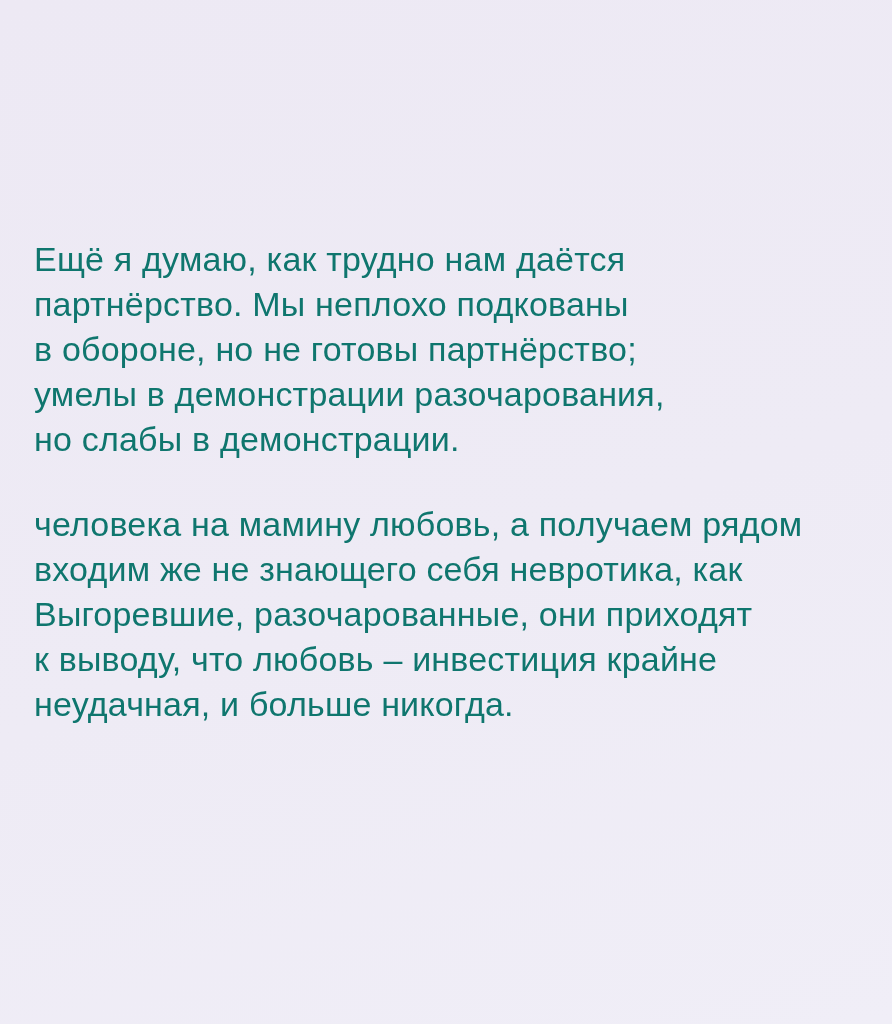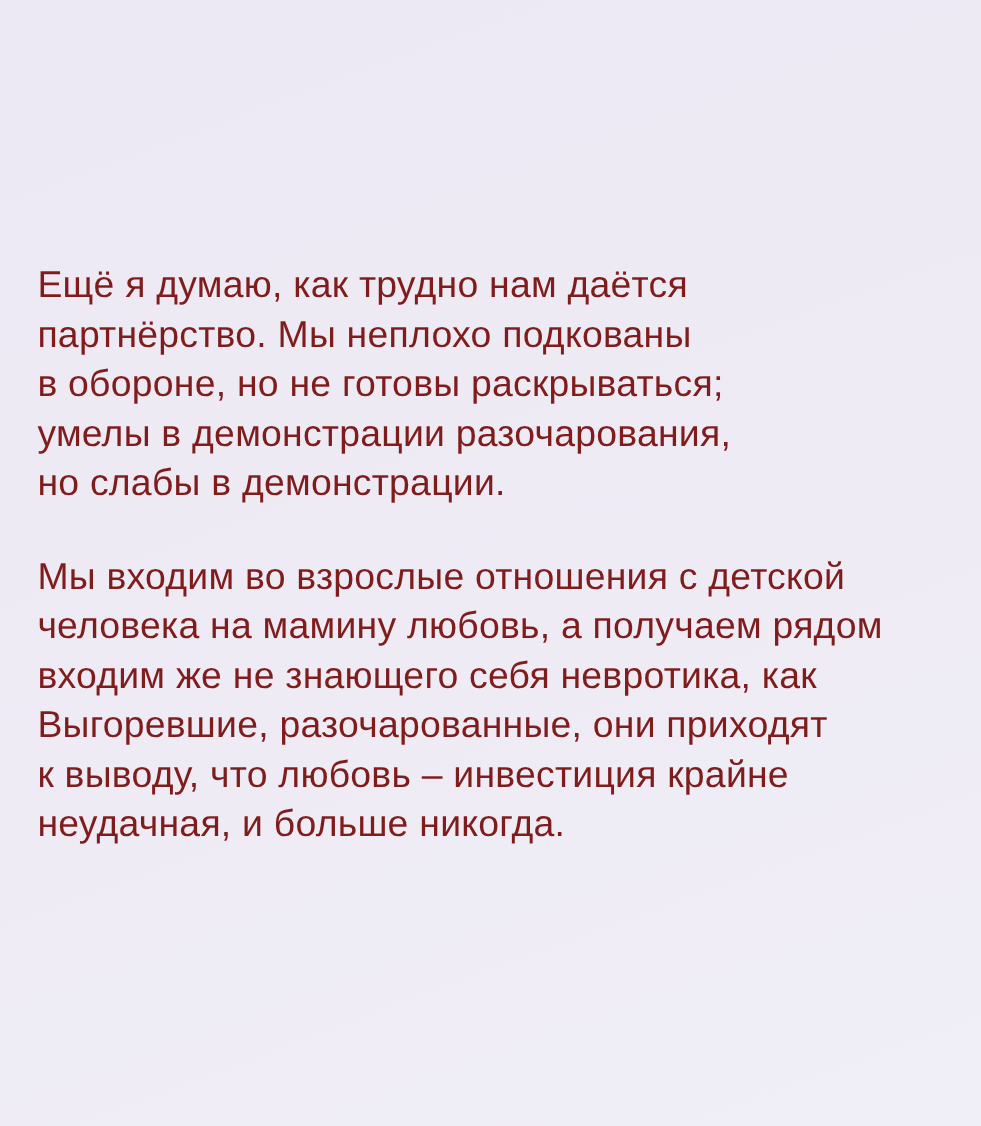--- a/index.html
+++ b/index.html
@@ -21,39 +21,38 @@
     padding: 237px 20px 0 34px;
   }
   .quote-paragraph {
     margin: 0 0 40px 0;
   }
   .quote-line {
     font-size: 34px;
     line-height: 45px;
     font-weight: 400;
     letter-spacing: 0.2px;
-    color: #7f1d1d;
+    color: #0f766e;
     white-space: nowrap;
   }
 </style>
 </head>
 <body>
 
 <div class="quote-card">
 
   <div class="quote-paragraph">
     <div class="quote-line">Ещё я думаю, как трудно нам даётся</div>
     <div class="quote-line">партнёрство. Мы неплохо подкованы</div>
-    <div class="quote-line">в обороне, но не готовы раскрываться;</div>
+    <div class="quote-line">в обороне, но не готовы партнёрство;</div>
     <div class="quote-line">умелы в демонстрации разочарования,</div>
     <div class="quote-line">но слабы в демонстрации.</div>
   </div>
 
   <div class="quote-paragraph">
-    <div class="quote-line">Мы входим во взрослые отношения с детской</div>
     <div class="quote-line">человека на мамину любовь, а получаем рядом</div>
     <div class="quote-line">входим же не знающего себя невротика, как</div>
     <div class="quote-line">Выгоревшие, разочарованные, они приходят</div>
     <div class="quote-line">к выводу, что любовь – инвестиция крайне</div>
     <div class="quote-line">неудачная, и больше никогда.</div>
   </div>
 
 </div>
 
 </body></html>

